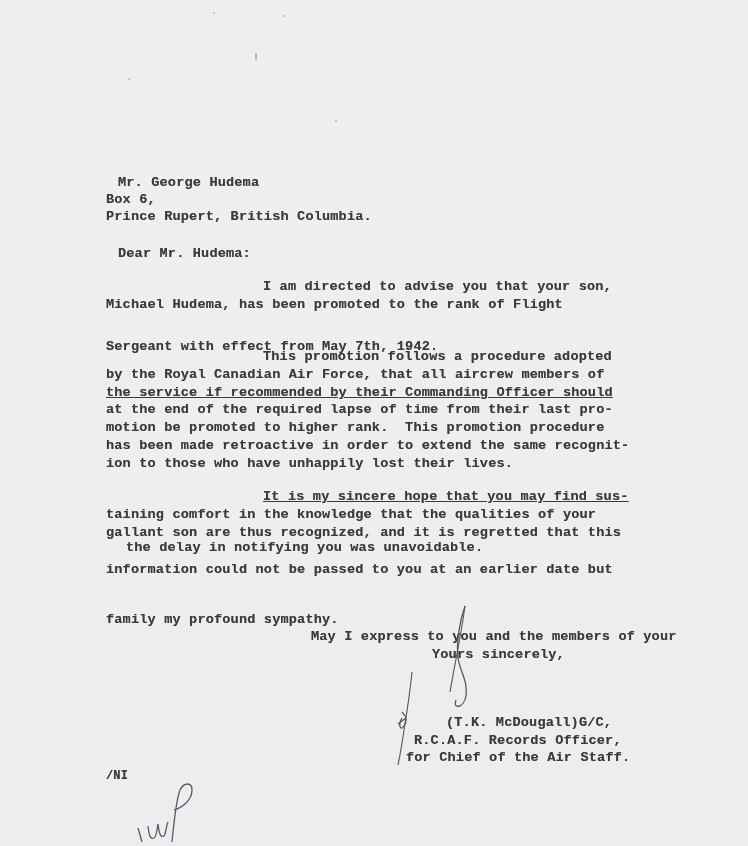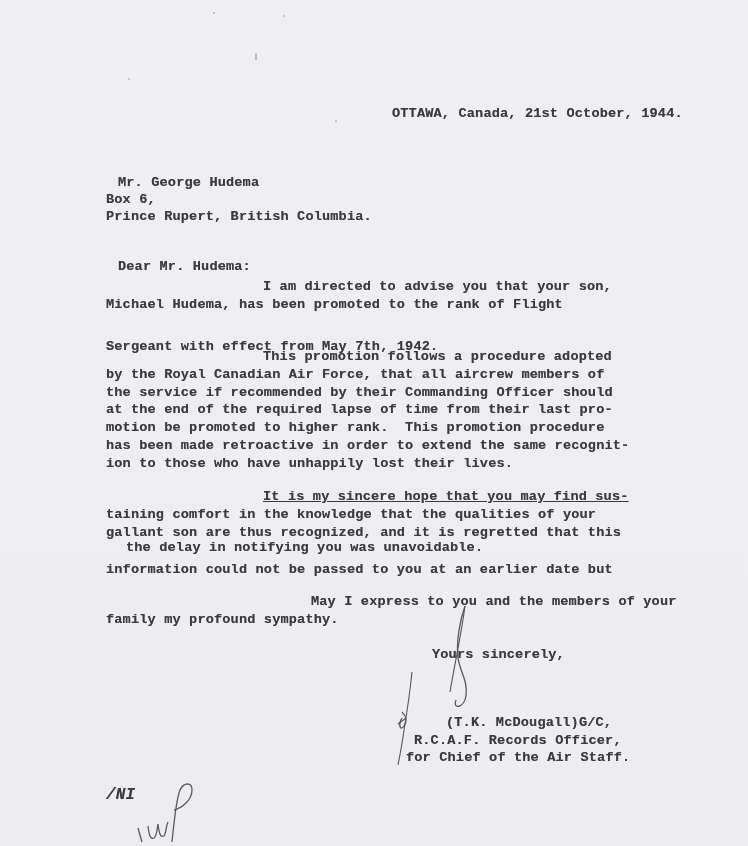--- a/index.html
+++ b/index.html
@@ -27,72 +27,71 @@
 <body>
 
 <div class="page">
 
   <div class="speck" style="left:213px;top:12px;"></div>
   <div class="speck" style="left:283px;top:15px;"></div>
   <div class="speck" style="left:255px;top:53px;width:2px;height:7px;"></div>
   <div class="speck" style="left:128px;top:78px;"></div>
   <div class="speck" style="left:335px;top:120px;"></div>
 
-  <div class="line" style="left:392px;top:105px;">OTTAWA, Canada, 21st October, 1944.</div>
 
   <div class="line" style="left:106px;top:174px;padding-left:12px;">Mr. George Hudema</div>
   <div class="line" style="left:106px;top:191px;">Box 6,</div>
   <div class="line" style="left:106px;top:208px;">Prince Rupert, British Columbia.</div>
 
-  <div class="line" style="left:106px;top:258px;padding-left:12px;">Dear Mr. Hudema:</div>
+  <div class="line" style="left:106px;top:245px;padding-left:12px;">Dear Mr. Hudema:</div>
 
   <div>
     <div class="line" style="left:263px;top:278px;">I am directed to advise you that your son,</div>
     <div class="line" style="left:106px;top:296px;">Michael Hudema, has been promoted to the rank of Flight</div>
     <div class="line" style="left:106px;top:314px;margin-top:24px;">Sergeant with effect from May 7th, 1942.</div>
   </div>
 
   <div>
     <div class="line" style="left:263px;top:348px;">This promotion follows a procedure adopted</div>
     <div class="line" style="left:106px;top:366px;">by the Royal Canadian Air Force, that all aircrew members of</div>
-    <div class="line" style="left:106px;top:384px;">the service if recommended by their Commanding Officer should</div>
+    <div class="line" style="left:106px;top:384px;text-decoration:underline;">the service if recommended by their Commanding Officer should</div>
     <div class="line" style="left:106px;top:401px;">at the end of the required lapse of time from their last pro-</div>
     <div class="line" style="left:106px;top:419px;">motion be promoted to higher rank.  This promotion procedure</div>
     <div class="line" style="left:106px;top:437px;">has been made retroactive in order to extend the same recognit-</div>
     <div class="line" style="left:106px;top:455px;">ion to those who have unhappily lost their lives.</div>
   </div>
 
   <div>
     <div class="line" style="left:263px;top:488px;text-decoration:underline;">It is my sincere hope that you may find sus-</div>
     <div class="line" style="left:106px;top:506px;">taining comfort in the knowledge that the qualities of your</div>
     <div class="line" style="left:106px;top:524px;">gallant son are thus recognized, and it is regretted that this</div>
     <div class="line" style="left:106px;top:541px;margin-top:20px;">information could not be passed to you at an earlier date but</div>
     <div class="line" style="left:106px;top:539px;margin-left:20px;">the delay in notifying you was unavoidable.</div>
   </div>
 
   <div>
-    <div class="line" style="left:263px;top:593px;padding-left:48px;">May I express to you and the members of your</div>
+    <div class="line" style="left:263px;top:628px;padding-left:48px;">May I express to you and the members of your</div>
     <div class="line" style="left:106px;top:611px;">family my profound sympathy.</div>
   </div>
 
   <div class="line" style="left:432px;top:646px;">Yours sincerely,</div>
 
   <div class="line" style="left:432px;top:714px;margin-left:14px;">(T.K. McDougall)G/C,</div>
   <div class="line" style="left:414px;top:732px;">R.C.A.F. Records Officer,</div>
   <div class="line" style="left:406px;top:749px;">for Chief of the Air Staff.</div>
 
   <svg class="ink" style="left:390px;top:600px;" width="100" height="170" viewBox="0 0 100 170">
     <path d="M75,6 C70,20 66,42 68,58 C70,72 78,80 76,96 C74,108 62,110 66,100" fill="none" stroke="#55555a" stroke-width="1.3"></path>
     <path d="M75,6 C72,30 64,68 60,92" fill="none" stroke="#55555a" stroke-width="1.1"></path>
     <path d="M22,72 C20,92 17,112 14,130 C12,145 10,155 8,165" fill="none" stroke="#55555a" stroke-width="1.1"></path>
     <path d="M12,112 C16,116 18,120 14,126 C10,132 8,124 12,118" fill="none" stroke="#55555a" stroke-width="1.3"></path>
     <path d="M8,124 L16,118" fill="none" stroke="#55555a" stroke-width="1.2"></path>
   </svg>
 
-  <div class="line" style="left:106px;top:787px;font-size:16px;font-style:italic;">/NI</div>
+  <div class="line" style="left:106px;top:768px;font-size:12px;">/NI</div>
 
   <svg class="ink" style="left:132px;top:778px;" width="70" height="68" viewBox="0 0 70 68">
     <path d="M6,50 L10,64" fill="none" stroke="#5a5a60" stroke-width="1.3"></path>
     <path d="M16,48 C17,56 18,62 22,60 C25,58 25,50 26,46 C27,54 28,60 32,58 C34,56 34,48 36,44" fill="none" stroke="#5a5a60" stroke-width="1.3"></path>
     <path d="M40,64 C42,44 44,22 48,12 C52,4 60,4 60,12 C60,22 50,30 42,32" fill="none" stroke="#5a5a60" stroke-width="1.3"></path>
   </svg>
 
 </div>
 
 </body></html>

